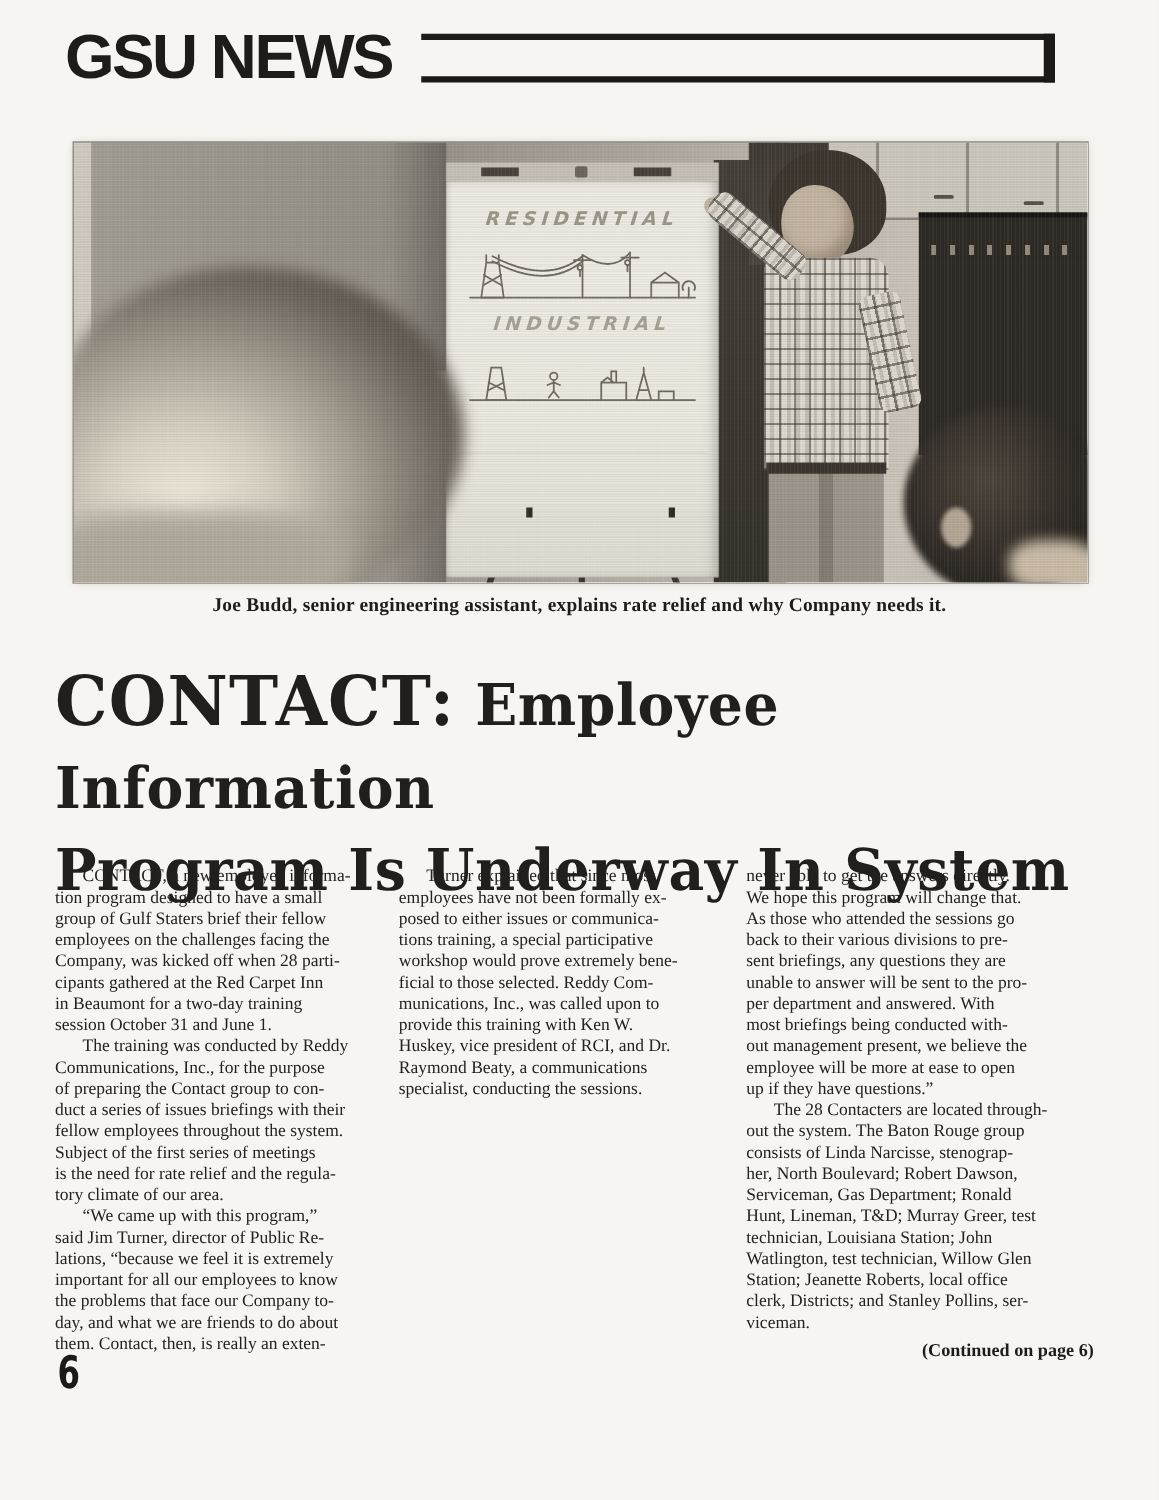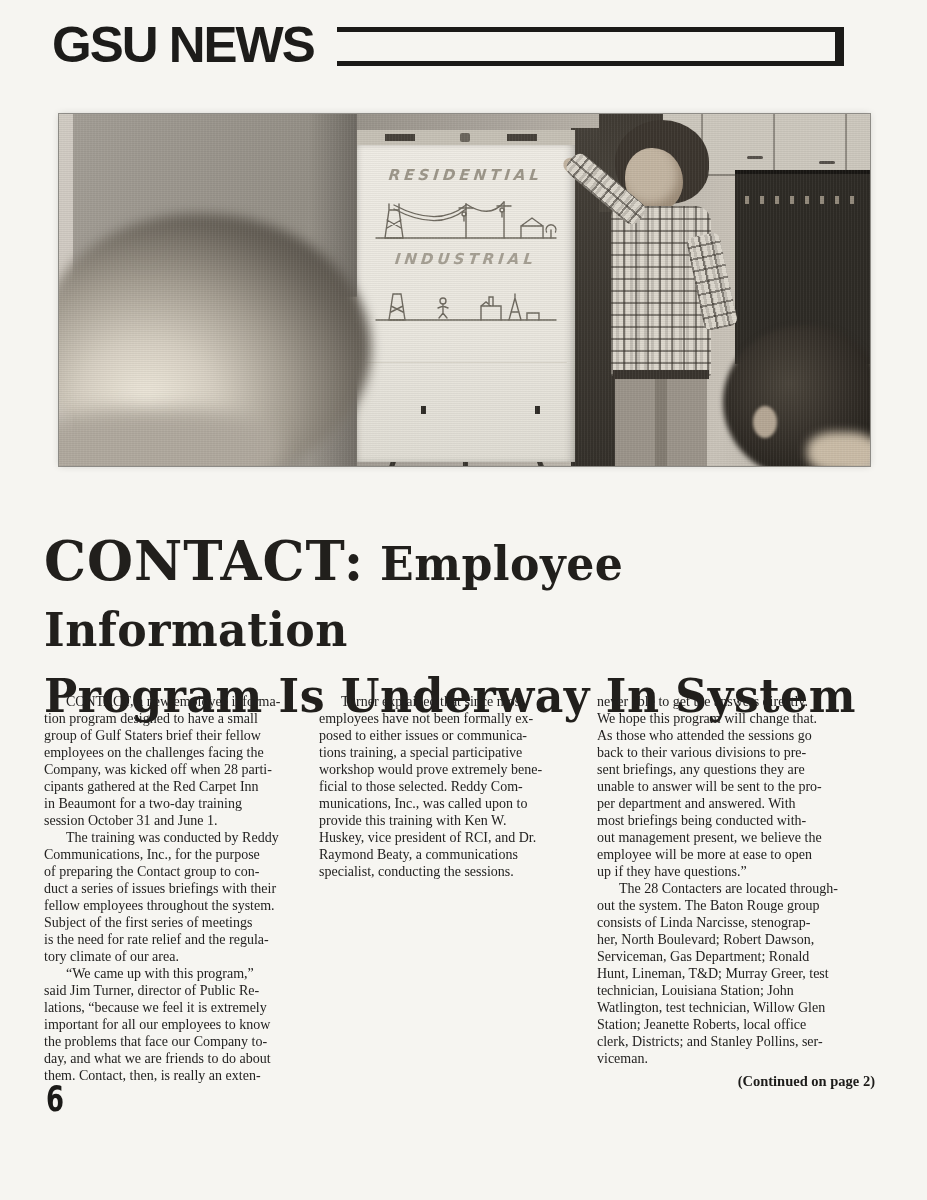--- a/index.html
+++ b/index.html
@@ -170,20 +170,21 @@
     <div class="man-slacks"></div>
 
     <div class="fg-head-left"></div>
     <div class="fg-shoulder-left"></div>
     <div class="fg-head-right"></div>
     <div class="fg-ear"></div>
     <div class="fg-shoulder-right"></div>
     <div class="grain"></div>
   </div>
 
+  <div class="caption">Joe Budd, senior engineering assistant, explains rate relief and why Company needs it.</div>
 
   <h1 class="headline"><span class="hl-lead">CONTACT:</span> <span>Employee Information</span><br><span>Program Is Underway In System</span></h1>
 
   <section class="article">
     <div class="col">
       <p class="para indent">CONTACT, a new employee informa-
 tion program designed to have a small
 group of Gulf Staters brief their fellow
 employees on the challenges facing the
 Company, was kicked off when 28 parti-
@@ -235,18 +236,18 @@
 out the system. The Baton Rouge group
 consists of Linda Narcisse, stenograp-
 her, North Boulevard; Robert Dawson,
 Serviceman, Gas Department; Ronald
 Hunt, Lineman, T&amp;D; Murray Greer, test
 technician, Louisiana Station; John
 Watlington, test technician, Willow Glen
 Station; Jeanette Roberts, local office
 clerk, Districts; and Stanley Pollins, ser-
 viceman.</p>
-      <p class="continued">(Continued on page 2)</p>
+      <p class="continued">(Continued on page 6)</p>
     </div>
   </section>
 
   <div class="page-number">6</div>
 </div>
 
 </body></html>

